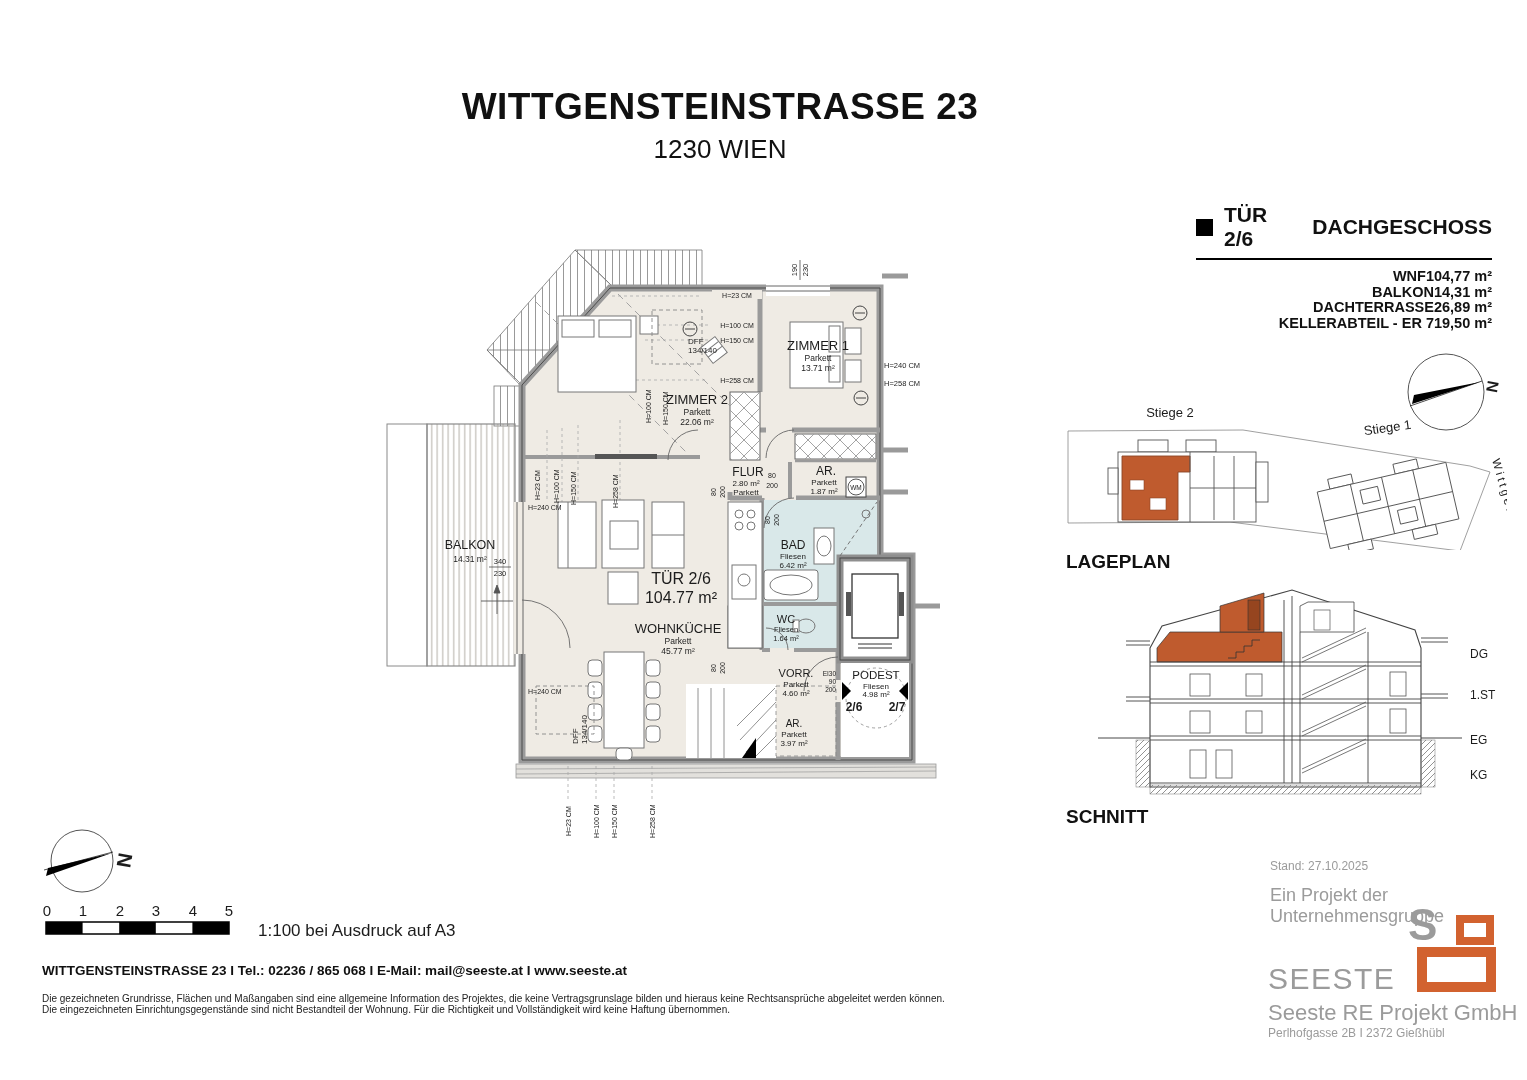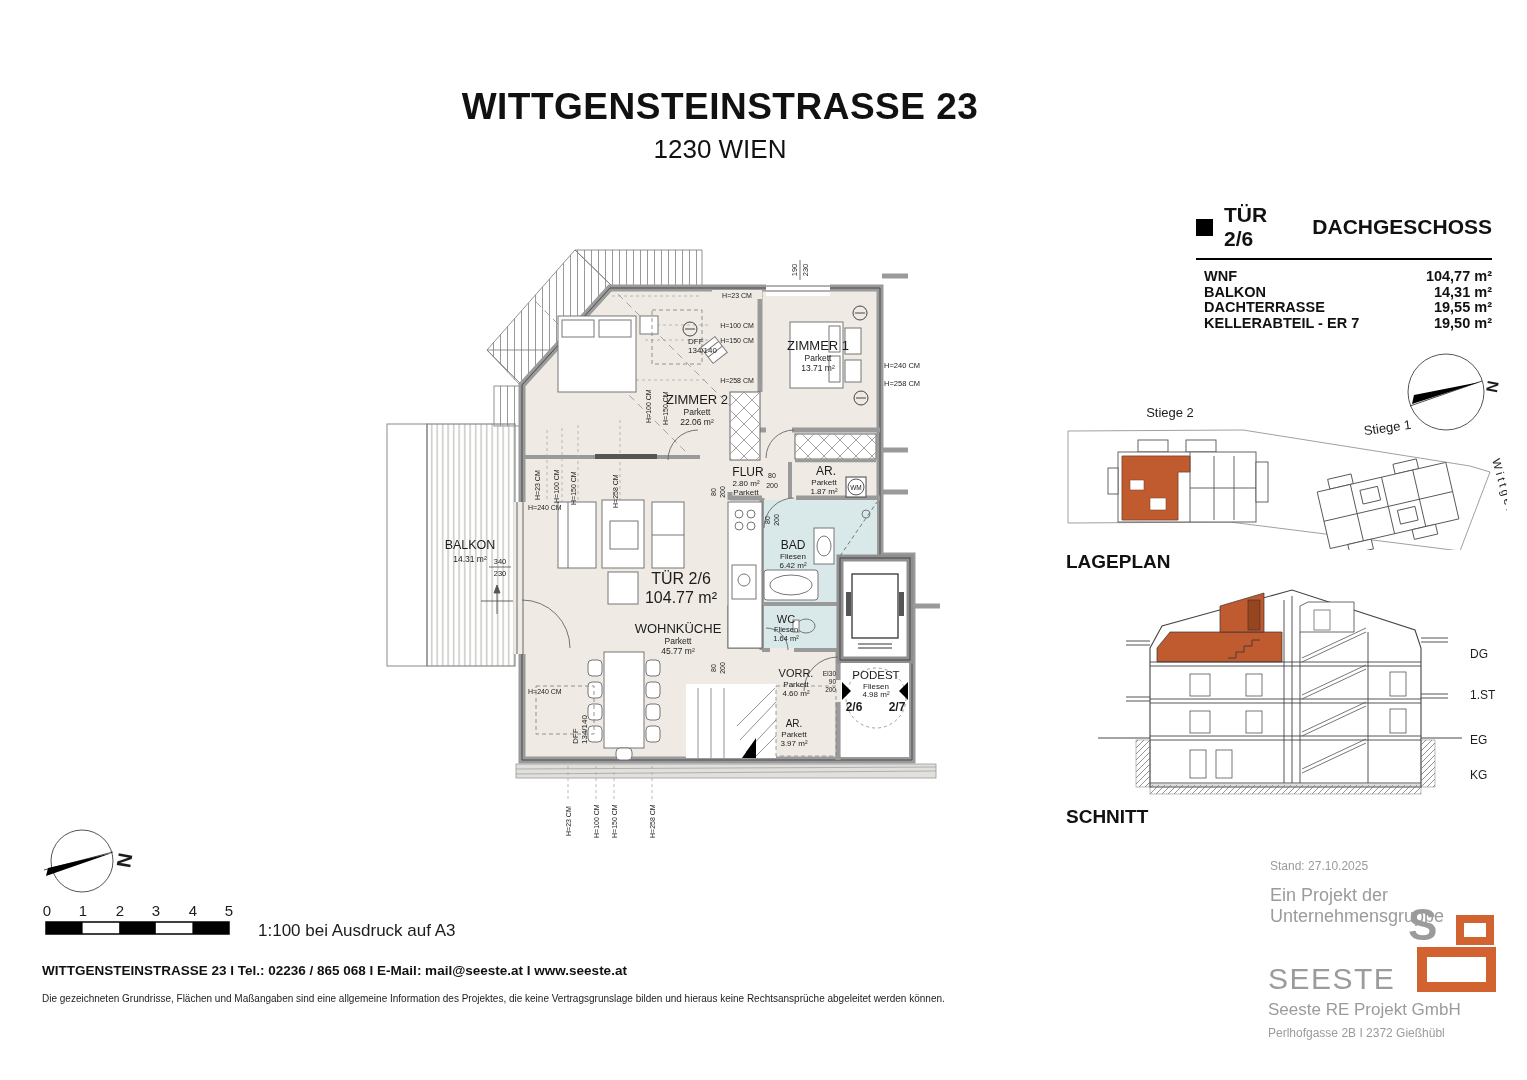--- a/index.html
+++ b/index.html
@@ -14,40 +14,40 @@
          font-size:37px;font-weight:bold;letter-spacing:0.5px;}
   .subtitle{left:420px;top:134px;width:600px;text-align:center;font-size:26px;}
 
   
   .info-panel{left:1196px;top:203px;width:296px;}
   .info-head{display:flex;align-items:center;font-size:21px;font-weight:bold;
              border-bottom:2px solid #000;padding-bottom:7px;}
   .info-head .sq{width:17px;height:17px;background:#000;margin-right:11px;flex:0 0 auto;}
   .info-head .floor{margin-left:34px;}
   .info-rows{margin-top:9px;font-size:14.5px;font-weight:bold;line-height:15.5px;}
-  .info-row{display:flex;justify-content:space-between;margin-left:8px;}
+  .info-row{display:flex;justify-content:flex-end;}
 
   
   .sec-title{font-size:19px;font-weight:bold;}
   .lageplan-title{left:1066px;top:551px;}
   .schnitt-title{left:1066px;top:806px;}
 
   
   .contact{left:42px;top:963px;font-size:13.5px;font-weight:bold;}
   .disclaimer{left:42px;top:993px;font-size:10px;line-height:11px;color:#222;}
 
   
   .gray{color:#9b9b9b;}
   .stand{left:1270px;top:859px;font-size:12px;}
   .group{left:1270px;top:885px;font-size:18px;}
   .logo-s{left:1408px;top:903px;font-size:44px;font-weight:bold;line-height:44px;}
   .logo-sq-s{left:1456px;top:915px;width:22px;height:14px;border:8px solid #d2622f;}
   .logo-word{left:1268px;top:962px;font-size:30px;font-weight:normal;letter-spacing:1.5px;}
   .logo-sq-b{left:1417px;top:947px;width:59px;height:25px;border:10px solid #d2622f;}
-  .company{left:1268px;top:1000px;font-size:17px;}
+  .company{left:1268px;top:1000px;font-size:22px;}
   .address{left:1268px;top:1026px;font-size:12px;}
 </style>
 </head>
 <body>
 
 <div class="page">
 
   <div class="abs title">WITTGENSTEINSTRASSE 23</div>
   <div class="abs subtitle">1230 WIEN</div>
 
@@ -61,21 +61,21 @@
       <div class="info-row">
         <span>WNF</span>
         <span>104,77 m²</span>
       </div>
       <div class="info-row">
         <span>BALKON</span>
         <span>14,31 m²</span>
       </div>
       <div class="info-row">
         <span>DACHTERRASSE</span>
-        <span>19,55 m²</span>
+        <span>26,89 m²</span>
       </div>
       <div class="info-row">
         <span>KELLERABTEIL - ER 7</span>
         <span>19,50 m²</span>
       </div>
     </div>
   </div>
 
   <svg class="abs" style="left:370px;top:240px;" width="600" height="600" viewBox="370 240 600 600">
     <defs>
@@ -582,20 +582,21 @@
       <rect x="46" y="922" width="36.6" height="12" fill="#000"></rect>
       <rect x="119.2" y="922" width="36.6" height="12" fill="#000"></rect>
       <rect x="192.4" y="922" width="36.6" height="12" fill="#000"></rect>
     </g>
     <text x="258" y="936" font-size="17">1:100 bei Ausdruck auf A3</text>
   </svg>
 
   <div class="abs contact">WITTGENSTEINSTRASSE 23 I Tel.: 02236 / 865 068 I E-Mail: mail@seeste.at I www.seeste.at</div>
   <div class="abs disclaimer">
     <div>Die gezeichneten Grundrisse, Flächen und Maßangaben sind eine allgemeine Information des Projektes, die keine Vertragsgrunslage bilden und hieraus keine Rechtsansprüche abgeleitet werden können.</div>
+    <div>Die eingezeichneten Einrichtungsgegenstände sind nicht Bestandteil der Wohnung. Für die Richtigkeit und Vollständigkeit wird keine Haftung übernommen.</div>
   </div>
 
   <div class="abs gray stand">Stand: 27.10.2025</div>
   <div class="abs gray group">Ein Projekt der Unternehmensgruppe</div>
   <div class="abs gray logo-s">S</div>
   <div class="abs logo-sq-s"></div>
   <div class="abs gray logo-word">SEESTE</div>
   <div class="abs logo-sq-b"></div>
   <div class="abs gray company">Seeste RE Projekt GmbH</div>
   <div class="abs gray address">Perlhofgasse 2B I 2372 Gießhübl</div>

